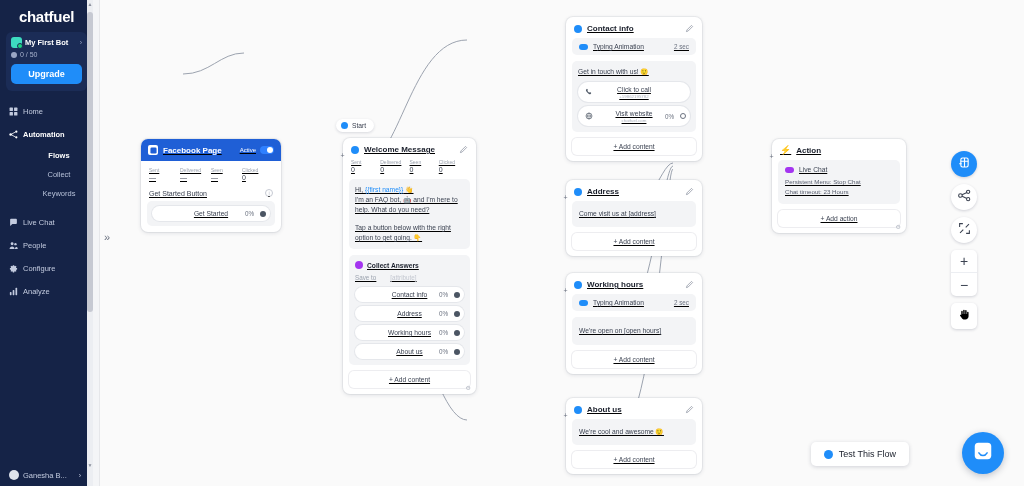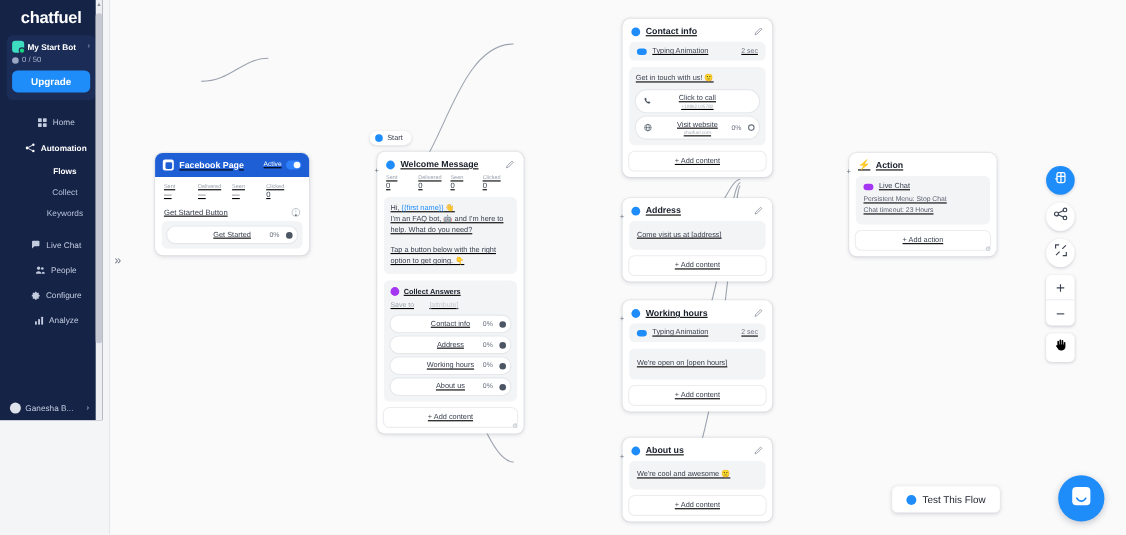--- a/index.html
+++ b/index.html
@@ -7,21 +7,21 @@
     width: 1024px; height: 486px;
     overflow: hidden;
     font-family: "Liberation Sans", sans-serif;
     background: #f4f5f7;
   }
   #app { position: relative; width: 1024px; height: 486px; }
 
   
   #sidebar {
     position: absolute; left: 0; top: 0;
-    width: 93px; height: 382px;
+    width: 93px; height: 486px;
     background: #152347;
     color: #fff;
     overflow: hidden;
   }
   #logo {
     font-size: 15px; font-weight: 700; letter-spacing: -0.3px;
     text-align: center; padding-top: 8px; color: #ffffff;
   }
   #bot-card {
     margin: 7px 6px 0 6px;
@@ -50,21 +50,20 @@
     border-radius: 5px; padding: 5px 0;
     font-size: 9px; font-weight: 700;
     font-family: "Liberation Sans", sans-serif; cursor: pointer;
   }
   #nav { margin-top: 9px; }
   .nav-item {
     display: flex; align-items: center; gap: 5px;
     padding: 7px 0 7px 9px;
     font-size: 7.5px; color: #c3cbdf; cursor: pointer;
     white-space: nowrap;
-    justify-content: center;
   }
   .nav-item.active { color: #ffffff; font-weight: 700; }
   .nav-ico { width: 9px; height: 9px; flex: 0 0 auto; display:flex; align-items:center; justify-content:center;}
   .nav-ico svg { width: 9px; height: 9px; fill: currentColor; }
   .nav-sub {
     padding: 5px 0 5px 25px;
     font-size: 7.5px; color: #b6c0d8; cursor: pointer; text-align: center;
   }
   .nav-sub.active { color: #ffffff; font-weight: 700; }
   #account {
@@ -259,21 +258,21 @@
 <body>
 
 <div id="app">
 
   <div id="sidebar">
     <div id="logo">chatfuel</div>
 
     <div id="bot-card">
       <div class="bot-row">
         <div class="bot-avatar"></div>
-        <div class="bot-name">My Start Bot</div>
+        <div class="bot-name">My First Bot</div>
         <div class="bot-chevron">›</div>
       </div>
       <div class="bot-quota">
         <div class="quota-dot"></div>
         <div class="quota-text">0 / 50</div>
       </div>
       <button id="upgrade-btn">Upgrade</button>
     </div>
 
     <div id="nav">

